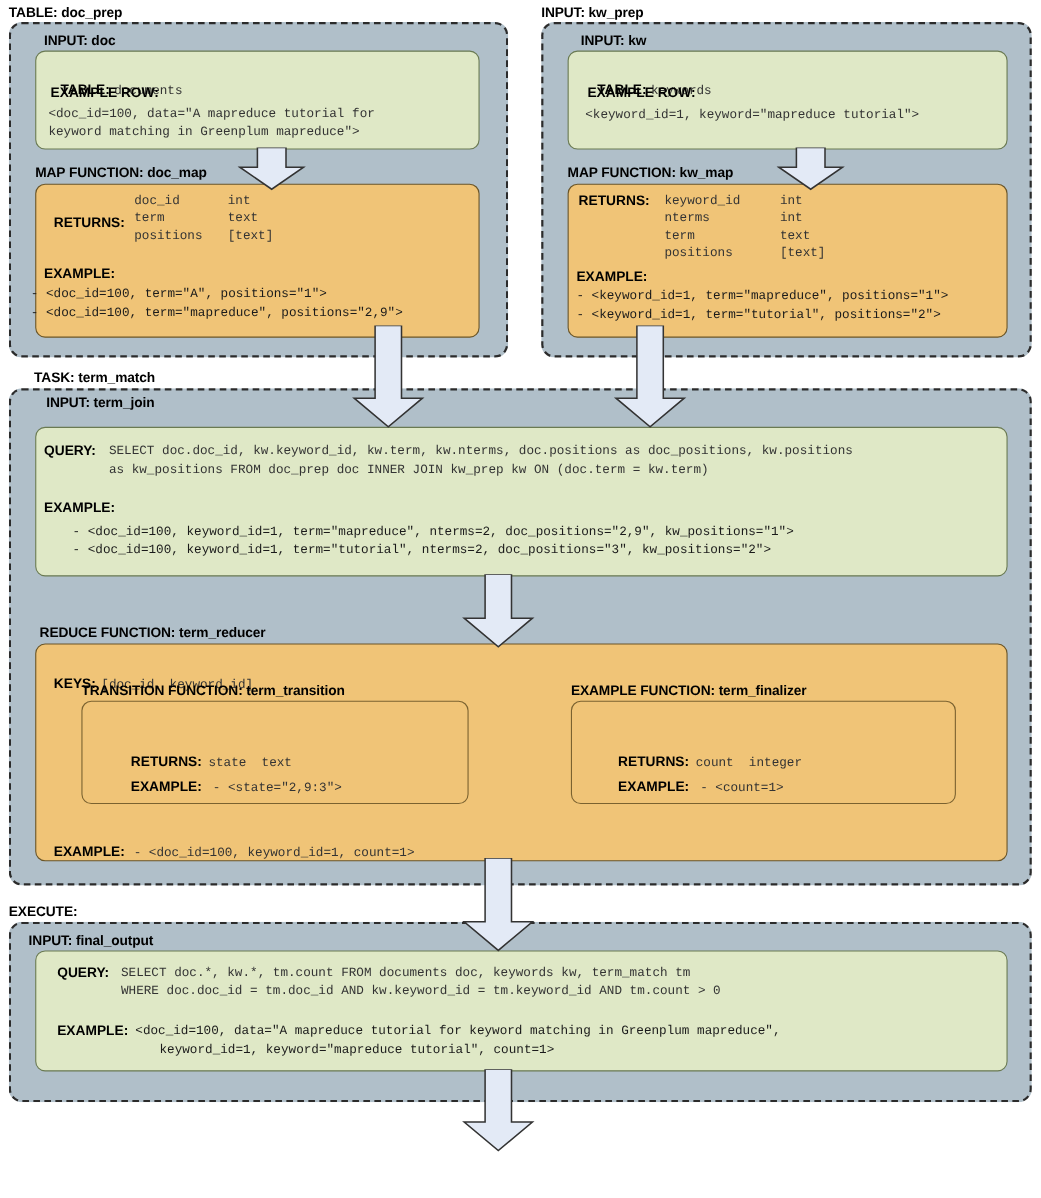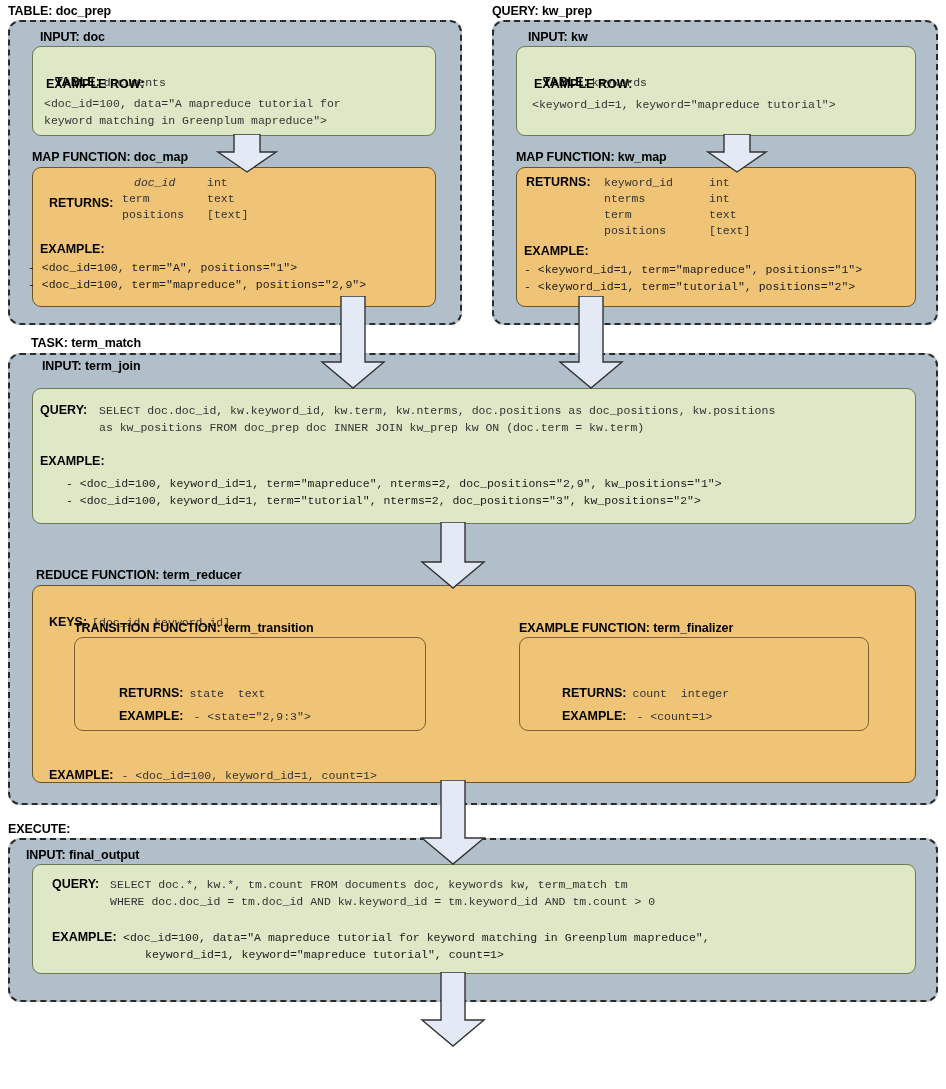--- a/index.html
+++ b/index.html
@@ -113,38 +113,38 @@
 <div class="row bold-key" style="left:46px; top:77px;">EXAMPLE ROW:</div>
 <div class="row mono" style="left:44px; top:95px; line-height:17px;">&lt;doc_id=100, data="A mapreduce tutorial for</div>
 <div class="row mono" style="left:44px; top:112px; line-height:17px;">keyword matching in Greenplum mapreduce"&gt;</div>
 
 <div class="inner-label" style="position:absolute; left:32px; top:150px;">MAP FUNCTION: doc_map</div>
 
 <div class="box box-orange" style="left:32px; top:167px; width:404px; height:140px;"></div>
 <div class="row" style="left:40px; top:175px;">
   <span class="bold-key">RETURNS:</span>
 </div>
-<div class="row mono" style="left:134px; top:176px;font-style:italic;">doc_id</div>
+<div class="row mono" style="left:122px; top:176px;">doc_id</div>
 <div class="row mono" style="left:207px; top:176px;">int</div>
 <div class="row mono" style="left:122px; top:192px;">term</div>
 <div class="row mono" style="left:207px; top:192px;">text</div>
 <div class="row mono" style="left:122px; top:208px;">positions</div>
 <div class="row mono" style="left:207px; top:208px;">[text]</div>
 
 <div class="row bold-key" style="left:40px; top:242px;">EXAMPLE:</div>
 <div class="row mono-dark" style="left:28px; top:261px;">- &lt;doc_id=100, term="A", positions="1"&gt;</div>
 <div class="row mono-dark" style="left:28px; top:278px;">- &lt;doc_id=100, term="mapreduce", positions="2,9"&gt;</div>
 
 <div class="arrow" style="left:216px; top:134px;">
   <svg width="62" height="40" viewBox="0 0 62 40">
     <polygon points="18,0 44,0 44,18 60,18 31,38 2,18 18,18" fill="#e3eaf6" stroke="#333" stroke-width="1.4" stroke-linejoin="miter"></polygon>
   </svg>
 </div>
 
-<div class="task-label" style="left:492px; top:4px;">QUERY: kw_prep</div>
+<div class="task-label" style="left:492px; top:4px;">INPUT: kw_prep</div>
 
 <div class="task-panel" style="left:492px; top:20px; width:446px; height:305px;"></div>
 
 <div class="inner-label" style="position:absolute; left:528px; top:30px;">INPUT: kw</div>
 
 <div class="box box-green" style="left:516px; top:46px; width:400px; height:90px;"></div>
 <div class="row" style="left:534px; top:54px;">
   <span class="bold-key">TABLE:</span><span class="mono" style="margin-left:4px;">keywords</span>
 </div>
 <div class="row bold-key" style="left:534px; top:77px;">EXAMPLE ROW:</div>

